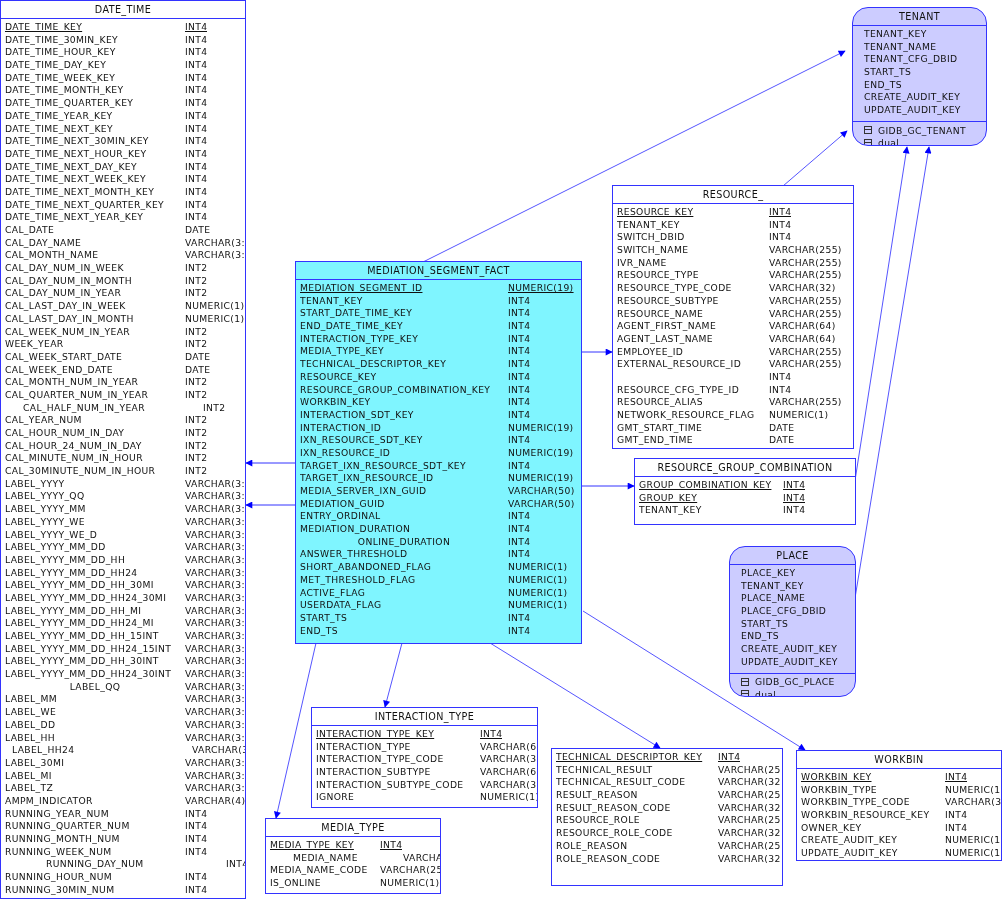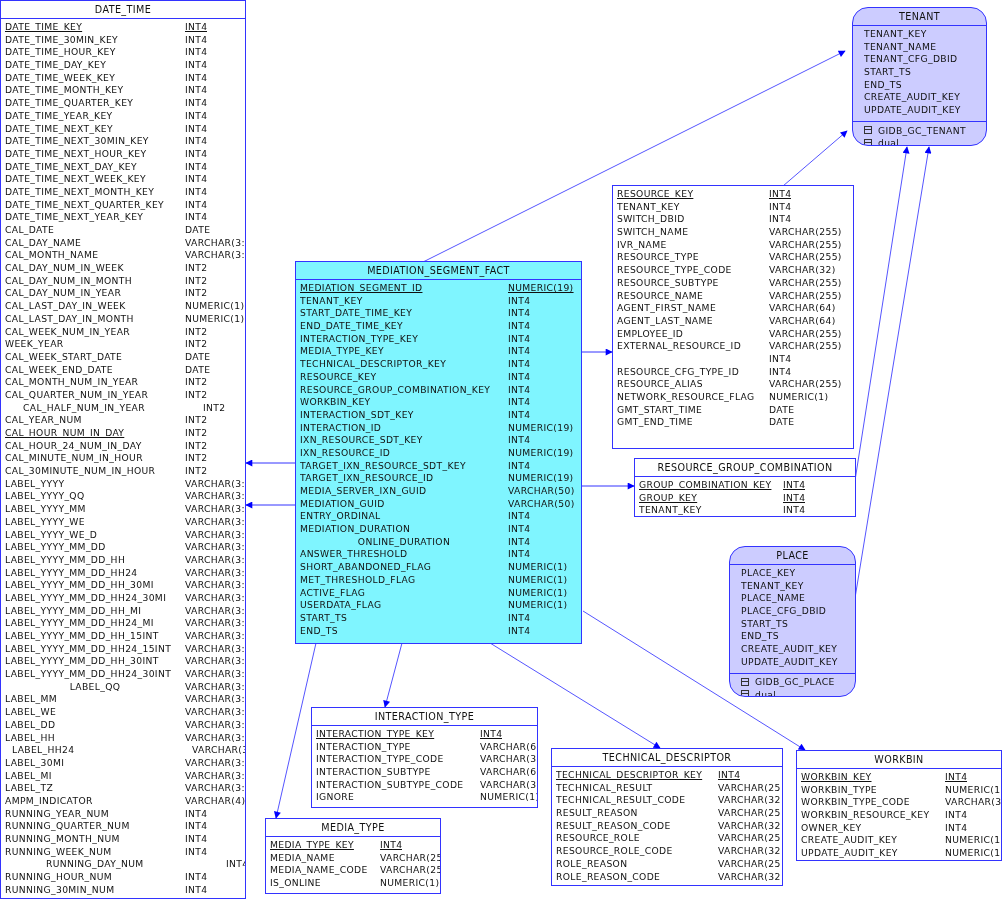--- a/index.html
+++ b/index.html
@@ -173,21 +173,21 @@
       </div>
       <div class="row">
         <div class="cname" style="width: 180px; flex: 0 0 180px; margin-left: 18px;"><span>CAL_HALF_NUM_IN_YEAR</span></div>
         <div class="ctype"><span>INT2</span></div>
       </div>
       <div class="row">
         <div class="cname" style="width: 180px; flex: 0 0 180px;"><span>CAL_YEAR_NUM</span></div>
         <div class="ctype"><span>INT2</span></div>
       </div>
       <div class="row">
-        <div class="cname" style="width: 180px; flex: 0 0 180px; text-decoration: underline;"><span>CAL_HOUR_NUM_IN_DAY</span></div>
+        <div class="cname" style="width: 180px; flex: 0 0 180px;"><span>CAL_HOUR_NUM_IN_DAY</span></div>
         <div class="ctype"><span>INT2</span></div>
       </div>
       <div class="row">
         <div class="cname" style="width: 180px; flex: 0 0 180px;"><span>CAL_HOUR_24_NUM_IN_DAY</span></div>
         <div class="ctype"><span>INT2</span></div>
       </div>
       <div class="row">
         <div class="cname" style="width: 180px; flex: 0 0 180px;"><span>CAL_MINUTE_NUM_IN_HOUR</span></div>
         <div class="ctype"><span>INT2</span></div>
       </div>
@@ -440,20 +440,21 @@
         <div class="cname" style="width: 208px; flex: 0 0 208px;"><span>START_TS</span></div>
         <div class="ctype"><span>INT4</span></div>
       </div>
       <div class="row">
         <div class="cname" style="width: 208px; flex: 0 0 208px;"><span>END_TS</span></div>
         <div class="ctype"><span>INT4</span></div>
       </div>
     </div>
   </div>
 <div class="entity" style="left:612px;top:185px;width:242px;height:264px;">
+    <div class="title">RESOURCE_</div>
     <div class="body">
       <div class="row pk">
         <div class="cname" style="width: 152px; flex: 0 0 152px;"><span>RESOURCE_KEY</span></div>
         <div class="ctype"><span>INT4</span></div>
       </div>
       <div class="row">
         <div class="cname" style="width: 152px; flex: 0 0 152px;"><span>TENANT_KEY</span></div>
         <div class="ctype"><span>INT4</span></div>
       </div>
       <div class="row">
@@ -519,21 +520,21 @@
       <div class="row">
         <div class="cname" style="width: 152px; flex: 0 0 152px;"><span>GMT_START_TIME</span></div>
         <div class="ctype"><span>DATE</span></div>
       </div>
       <div class="row">
         <div class="cname" style="width: 152px; flex: 0 0 152px;"><span>GMT_END_TIME</span></div>
         <div class="ctype"><span>DATE</span></div>
       </div>
     </div>
   </div>
-<div class="entity" style="left:634px;top:458px;width:222px;height:59px;">
+<div class="entity" style="left:634px;top:458px;width:222px;height:67px;">
     <div class="title">RESOURCE_GROUP_COMBINATION</div>
     <div class="body">
       <div class="row pk">
         <div class="cname" style="width: 144px; flex: 0 0 144px;"><span>GROUP_COMBINATION_KEY</span></div>
         <div class="ctype"><span>INT4</span></div>
       </div>
       <div class="row pk">
         <div class="cname" style="width: 144px; flex: 0 0 144px;"><span>GROUP_KEY</span></div>
         <div class="ctype"><span>INT4</span></div>
       </div>
@@ -648,35 +649,34 @@
     </div>
   </div>
 <div class="entity" style="left:265px;top:818px;width:176px;height:76px;">
     <div class="title">MEDIA_TYPE</div>
     <div class="body">
       <div class="row pk">
         <div class="cname" style="width: 110px; flex: 0 0 110px;"><span>MEDIA_TYPE_KEY</span></div>
         <div class="ctype"><span>INT4</span></div>
       </div>
       <div class="row">
-        <div class="cname" style="width: 110px; flex: 0 0 110px;"><span>MEDIA_NAME</span></div>
+        <div class="cname" style="width: 110px; flex: 0 0 110px; margin-left: 23px;"><span>MEDIA_NAME</span></div>
         <div class="ctype"><span>VARCHAR(25</span></div>
       </div>
       <div class="row">
         <div class="cname" style="width: 110px; flex: 0 0 110px;"><span>MEDIA_NAME_CODE</span></div>
         <div class="ctype"><span>VARCHAR(25</span></div>
       </div>
       <div class="row">
         <div class="cname" style="width: 110px; flex: 0 0 110px;"><span>IS_ONLINE</span></div>
         <div class="ctype"><span>NUMERIC(1)</span></div>
       </div>
     </div>
   </div>
 <div class="entity" style="left:551px;top:748px;width:232px;height:138px;">
-    <div class="title">TECHNICAL_DESCRIPTOR</div>
     <div class="body">
       <div class="row pk">
         <div class="cname" style="width: 162px; flex: 0 0 162px;"><span>TECHNICAL_DESCRIPTOR_KEY</span></div>
         <div class="ctype"><span>INT4</span></div>
       </div>
       <div class="row">
         <div class="cname" style="width: 162px; flex: 0 0 162px;"><span>TECHNICAL_RESULT</span></div>
         <div class="ctype"><span>VARCHAR(25</span></div>
       </div>
       <div class="row">

